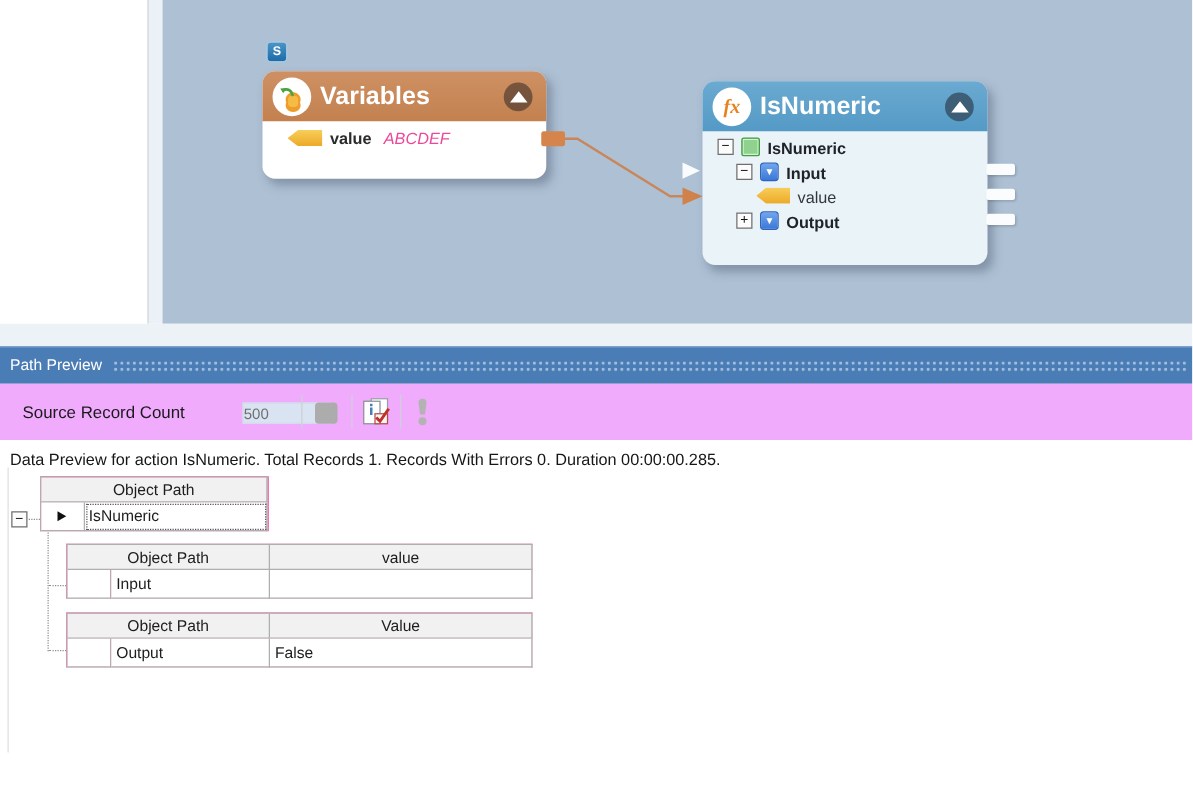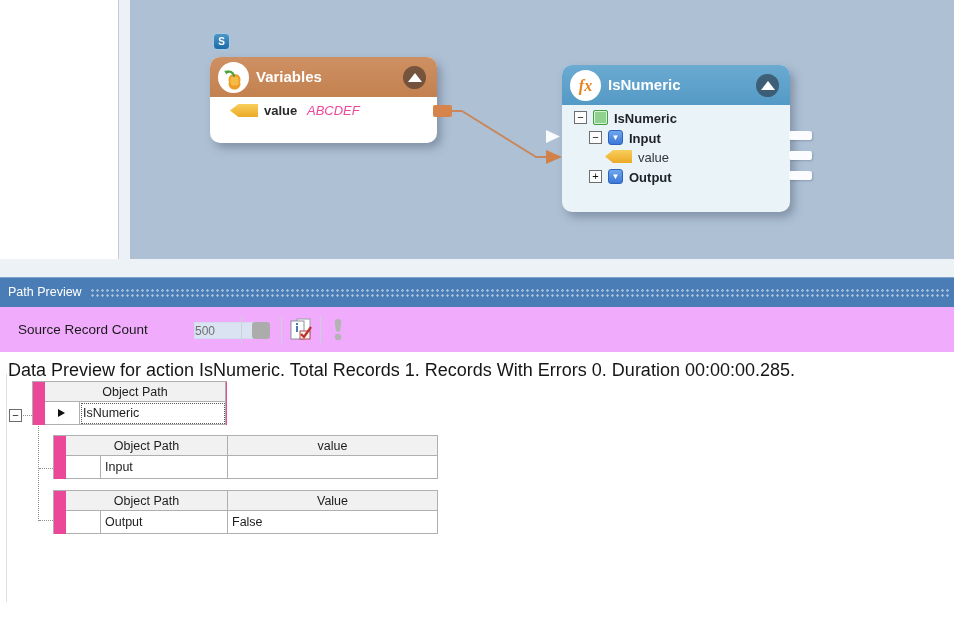--- a/index.html
+++ b/index.html
@@ -13,21 +13,21 @@
   .gap-band{position:absolute;left:0;top:259px;width:954px;height:18px;background:#EDF2F7;}
   .wires{position:absolute;left:0;top:0;width:954px;height:259px;pointer-events:none;}
   
   .s-badge{position:absolute;left:213px;top:33px;width:17px;height:17px;box-sizing:border-box;
     border:1px solid #A7CBE4;border-radius:4px;background:linear-gradient(#4C95C6,#1C6CA9);
     color:#fff;font-size:10px;font-weight:bold;display:flex;align-items:center;justify-content:center;}
   
   .node{position:absolute;border-radius:10px;box-shadow:4px 5px 8px rgba(90,102,124,0.5);}
   .node-hdr{position:absolute;left:0;top:0;right:0;height:40px;border-radius:10px 10px 0 0;}
   .node-title{position:absolute;left:46px;top:0;height:40px;line-height:40px;color:#fff;
-    font-size:15px;font-weight:bold;}
+    font-size:20px;font-weight:bold;}
   .icon-circle{position:absolute;left:8px;top:5px;width:31px;height:31px;border-radius:50%;
     background:#fff;display:flex;align-items:center;justify-content:center;}
   .collapse-btn{position:absolute;right:11px;top:9px;width:23px;height:23px;border-radius:50%;
     display:flex;align-items:center;justify-content:center;}
   .tri-up{width:0;height:0;border-left:7px solid transparent;border-right:7px solid transparent;
     border-bottom:9px solid #FFFFFF;}
   .var-node{left:210px;top:57px;width:227px;height:86px;background:#FFFFFF;}
   .var-node .node-hdr{background:linear-gradient(#CE9063,#C3814F);}
   .var-node .collapse-btn{background:rgba(84,63,48,0.72);}
   .fx-node{left:562px;top:65px;width:228px;height:147px;background:#E9F3F8;}
@@ -63,24 +63,24 @@
   .panel-grip{position:absolute;left:90px;right:4px;top:10px;height:10px;
     background-image:radial-gradient(circle,rgba(219,232,246,0.6) 1px,transparent 1.5px);
     background-size:5px 5px;}
   .toolbar-band{position:absolute;left:0;top:307px;width:954px;height:45px;background:#f0abfc;}
   .src-label{position:absolute;left:18px;top:0;height:45px;line-height:45px;font-size:13.5px;color:#1A1A1A;}
   .src-input{position:absolute;left:162px;top:15px;width:71px;height:17px;box-sizing:border-box;
     background:#D9E3F1;border:1px solid #D2DCEB;font-size:12px;color:#6F6F6F;padding:0 0;
     font-family:"Liberation Sans",sans-serif;margin-left:32px;}
   .tb-sep{position:absolute;top:9px;width:1px;height:27px;background:#CBD1D8;}
   .stop-btn{position:absolute;left:252px;top:15px;width:18px;height:17px;background:#ACACAC;border-radius:3px;}
-  .status-text{position:absolute;left:8px;top:360px;font-size:18px;color:#161616;}
+  .status-text{position:absolute;left:8px;top:360px;font-size:13px;color:#161616;}
   
   .faint-vline{position:absolute;left:6px;top:374px;width:1px;height:228px;background:#E0E0E0;}
-  .tbl{position:absolute;border-top:1px solid #AFAFAF;border-left:1px solid #AFAFAF;background:#ec4899;padding-left:12px;}
+  .tbl{position:absolute;border-top:1px solid #AFAFAF;border-left:1px solid #AFAFAF;background:#ec4899;}
   .trow{display:flex;}
   .cell{border-right:1px solid #AFAFAF;border-bottom:1px solid #AFAFAF;box-sizing:border-box;
     background:#fff;font-size:12.5px;display:flex;align-items:center;color:#1d1d1d;}
   .chead{background:#F1F1F1;justify-content:center;}
   .cval{padding-left:4px;}
   .cell-focus{outline:1px dotted #5A5A5A;outline-offset:-2px;padding-left:3px;}
   .tri-right{width:0;height:0;border-left:7px solid #101010;border-top:4.5px solid transparent;
     border-bottom:4.5px solid transparent;margin-left:13px;}
   .dot-h{position:absolute;height:0;border-top:1px dotted #8F8F8F;}
   .dot-v{position:absolute;width:0;border-left:1px dotted #8F8F8F;}

